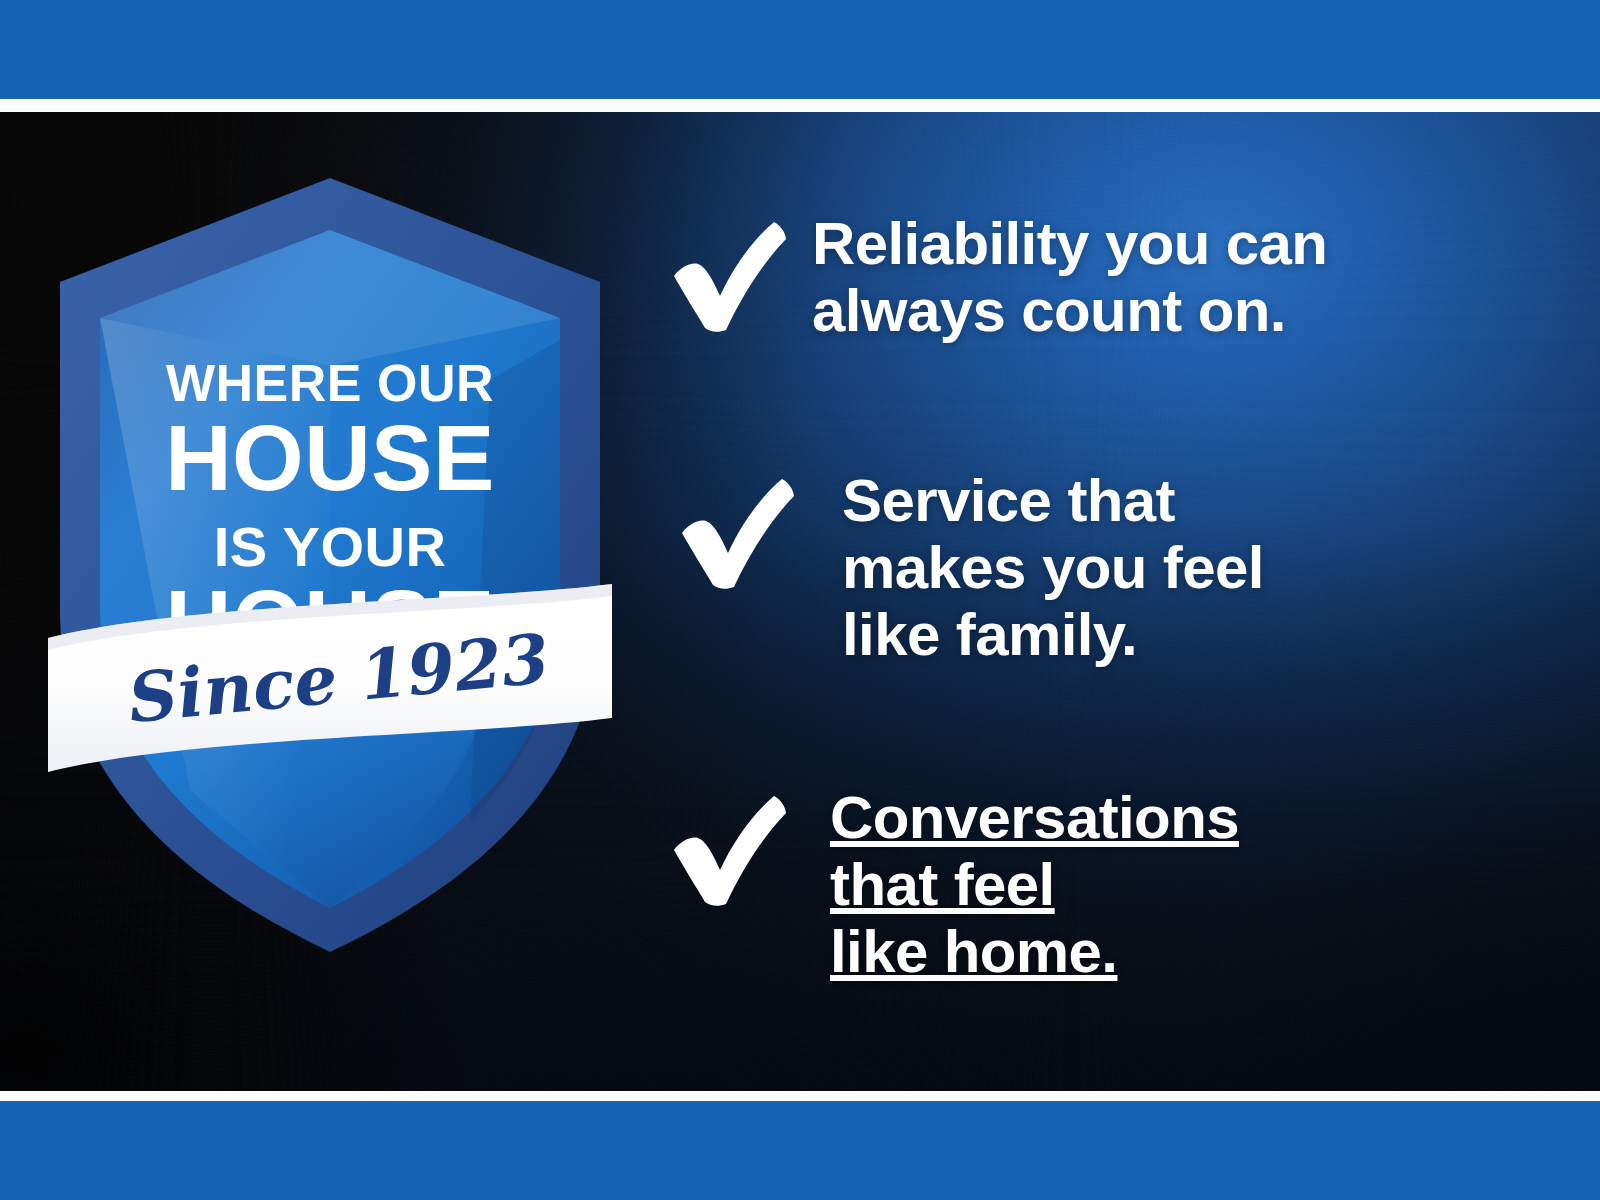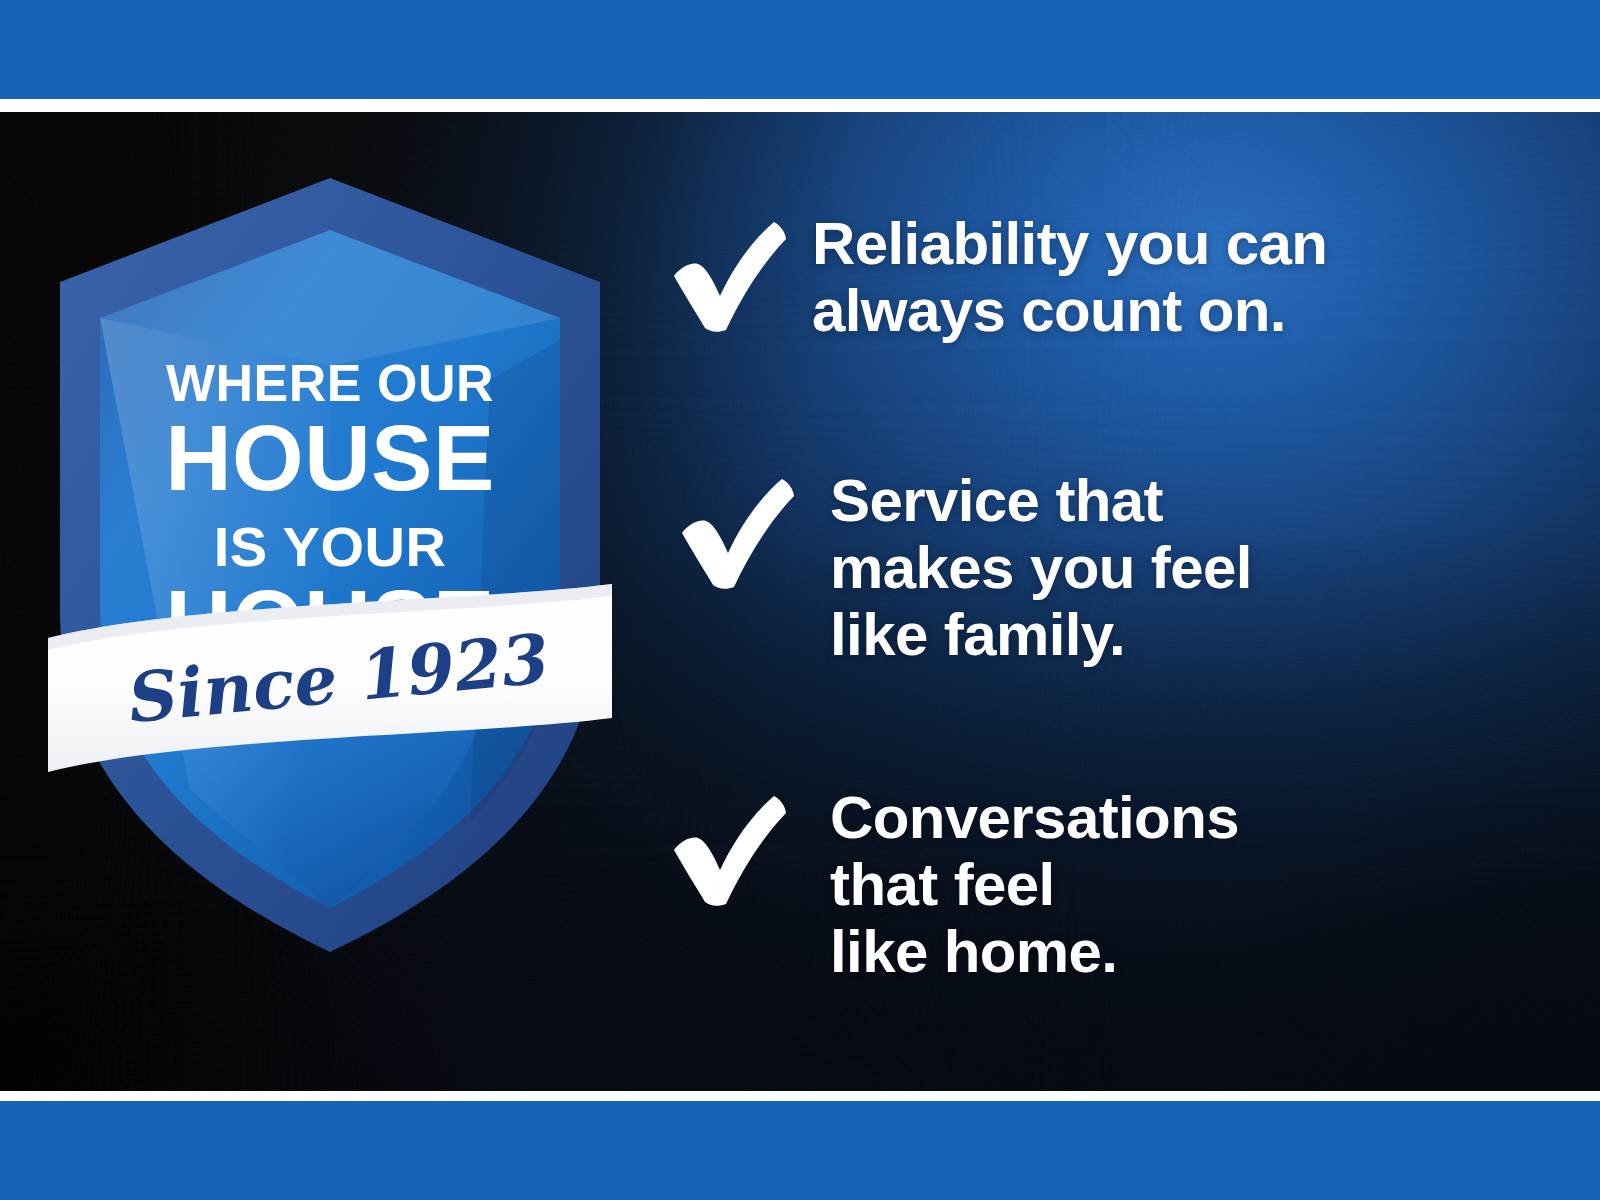--- a/index.html
+++ b/index.html
@@ -156,22 +156,22 @@
   .bullet-text {
     color: #ffffff;
     font-family: "Liberation Sans", sans-serif;
     font-weight: bold;
     font-size: 60px;
     line-height: 1.12;
     letter-spacing: -0.6px;
     white-space: pre-line;
     text-shadow: 0 2px 10px rgba(0,0,0,0.30);
   }
-  .bullet.b1 .bullet-text { margin-left: 10px; }
-  .bullet.b2 .bullet-text { margin-left: 18px; }
+  .bullet.b1 .bullet-text { margin-left: 22px; }
+  .bullet.b2 .bullet-text { margin-left: 18px; text-decoration: underline; }
 </style>
 </head>
 <body>
 
 <div id="poster">
 
   <div class="brand-bar top"></div>
 
   <div id="canvas">
     <div class="bg-layer bg-base"></div>

